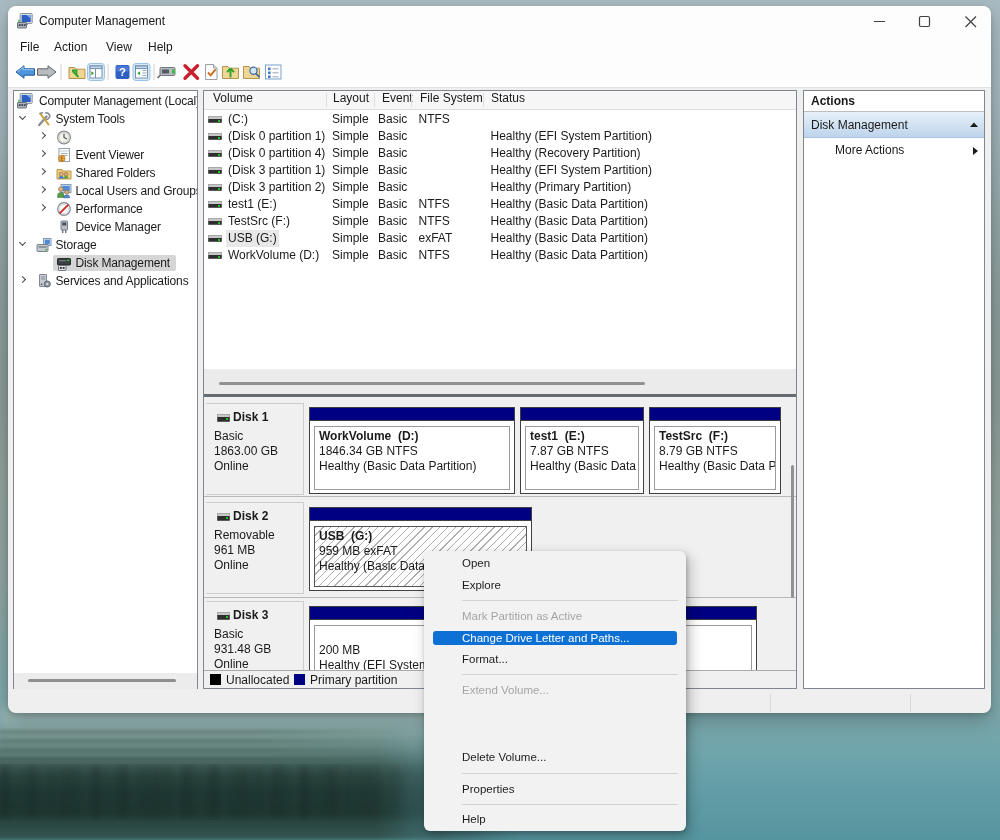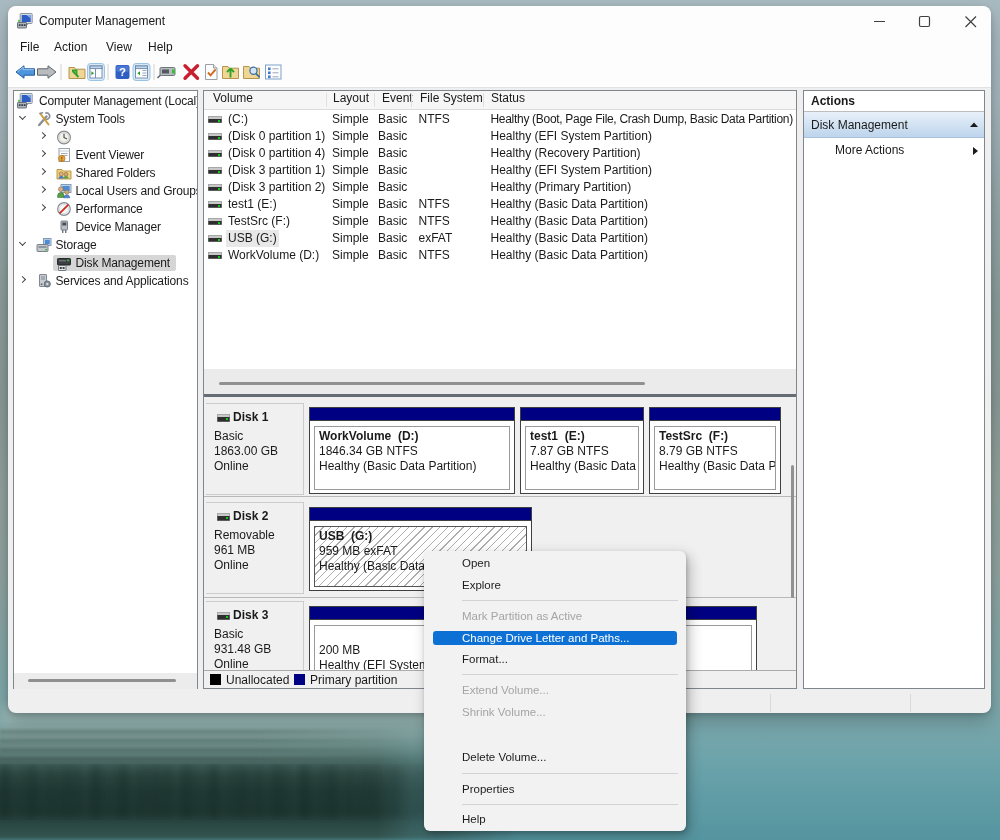--- a/index.html
+++ b/index.html
@@ -332,21 +332,20 @@
       <span class="hsep" style="left:207px;"></span>
       <span class="hsep" style="left:279px;"></span>
     </div>
     <div id="vrows" class="abs" style="left:0; top:20px; width:592px;">
       <div class="vrow abs" style="top:0; width:592px;">
           <span class="vdrive"></span>
           <span class="vc" style="left:24px;">(C:)</span>
           <span class="vc" style="left:128px;">Simple</span>
           <span class="vc" style="left:174px;">Basic</span>
           <span class="vc" style="left:214.5px;">NTFS</span>
-          <span class="vc" style="left:286.5px; letter-spacing:-0.3px;">Healthy (Boot, Page File, Crash Dump, Basic Data Partition)</span>
         </div>
       <div class="vrow abs" style="top:17px; width:592px;">
           <span class="vdrive"></span>
           <span class="vc" style="left:24px;">(Disk 0 partition 1)</span>
           <span class="vc" style="left:128px;">Simple</span>
           <span class="vc" style="left:174px;">Basic</span>
           <span class="vc" style="left:286.5px;">Healthy (EFI System Partition)</span>
         </div>
       <div class="vrow abs" style="top:34px; width:592px;">
           <span class="vdrive"></span>
@@ -511,19 +510,18 @@
 
 <div class="abs" id="menu">
   <div class="mi" style="top:2px;">Open</div>
   <div class="mi" style="top:23.5px;">Explore</div>
   <div class="msep" style="top:48.5px;"></div>
   <div class="mi" style="top:80px; height:14px; line-height:14px; background:#0c70d4; color:#fff;">Change Drive Letter and Paths...</div>
   <div class="mi dis" style="top:54.5px;">Mark Partition as Active</div>
   <div class="mi" style="top:98px;">Format...</div>
   <div class="msep" style="top:123px;"></div>
   <div class="mi dis" style="top:128.5px;">Extend Volume...</div>
-  <div class="mi dis" style="top:150.5px;">Shrink Volume...</div>
   <div class="mi" style="top:196px;">Delete Volume...</div>
   <div class="msep" style="top:222px;"></div>
   <div class="mi" style="top:227.5px;">Properties</div>
   <div class="msep" style="top:253px;"></div>
   <div class="mi" style="top:257.5px;">Help</div>
 </div>
 
 </body></html>

